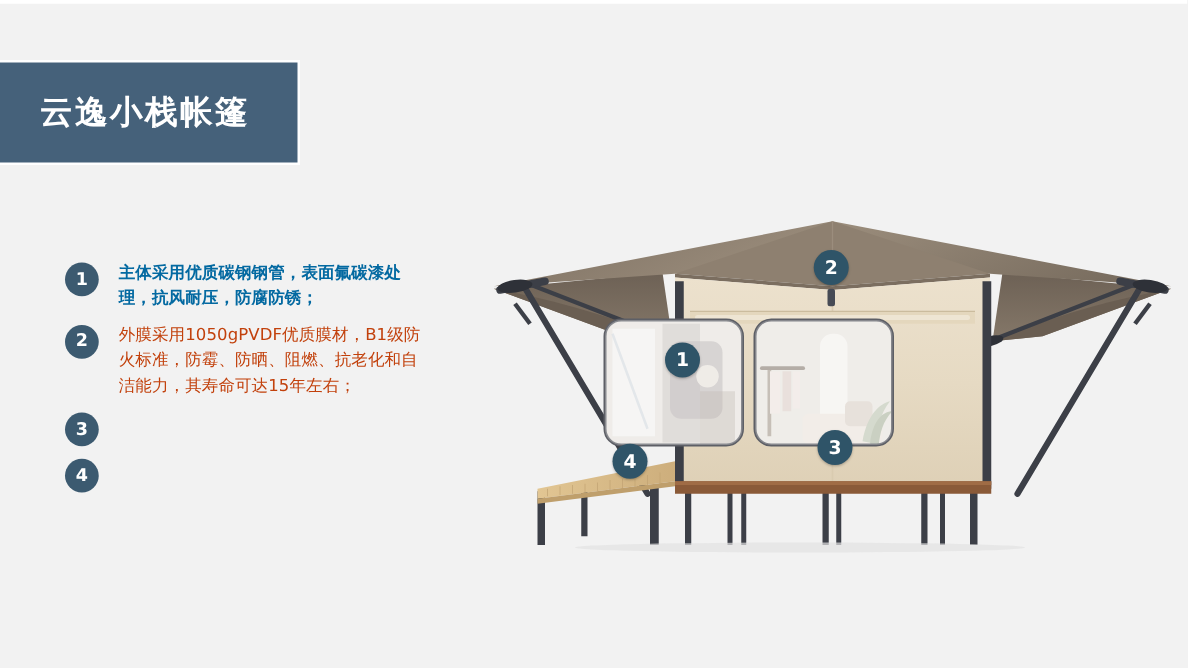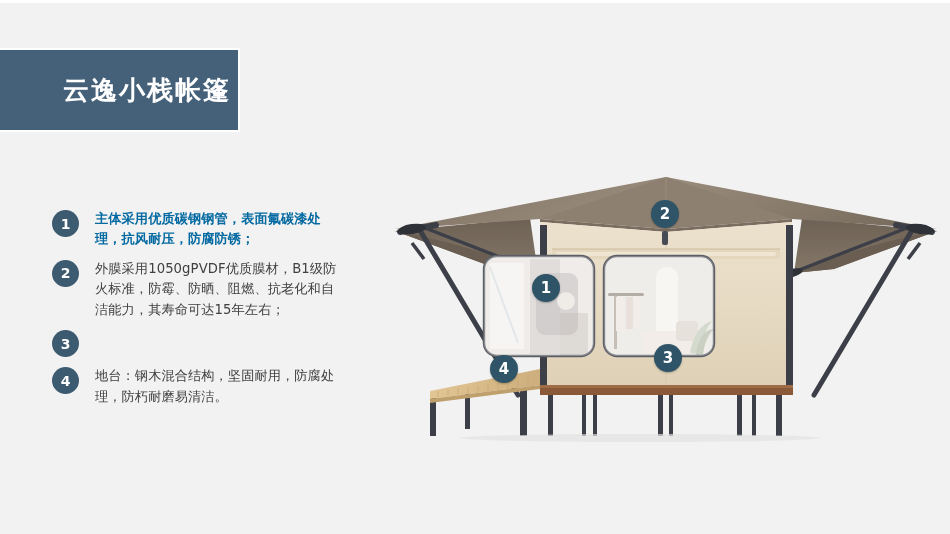--- a/index.html
+++ b/index.html
@@ -28,21 +28,20 @@
     border:2px solid #ffffff;
     border-left:none;
   }
   .title-text{
     color:#ffffff;
     font-size:26px;
     font-weight:bold;
     letter-spacing:2px;
     line-height:1;
     white-space:nowrap;
-    margin-left:31px;
   }
 
   
   .feature-list{
     position:absolute;left:52px;top:206px;
     width:300px;
   }
   .feature-item{
     display:flex;
     align-items:flex-start;
@@ -55,21 +54,21 @@
     color:#ffffff;
     font-size:14px;
     font-weight:bold;
     display:flex;align-items:center;justify-content:center;
     margin-right:16px;
     margin-top:1px;
   }
   .feature-text{
     font-size:13.2px;
     line-height:1.55;
-    color:#404040;
+    color:#c2410c;
     letter-spacing:.1px;
     width:242px;
   }
   .feature-item.primary .feature-text{
     color:#0369a1;
     font-weight:bold;
   }
 
   
   .tent-figure{
@@ -114,21 +113,20 @@
       <div class="badge">2</div>
       <div class="feature-text">外膜采用1050gPVDF优质膜材，B1级防火标准，防霉、防晒、阻燃、抗老化和自洁能力，其寿命可达15年左右；</div>
     </div>
 
     <div class="feature-item">
       <div class="badge">3</div>
     </div>
 
     <div class="feature-item">
       <div class="badge">4</div>
-      <div class="feature-text">地台：钢木混合结构，坚固耐用，防腐处理，防朽耐磨易清洁。</div>
     </div>
 
   </div>
 
   <div class="tent-figure">
     <svg viewBox="0 0 552 280" xmlns="http://www.w3.org/2000/svg">
       <defs>
         <linearGradient id="roofL" x1="0" y1="0" x2="1" y2="0.4">
           <stop offset="0" stop-color="#7c6f61"></stop>
           <stop offset="1" stop-color="#9b8d7c"></stop>

